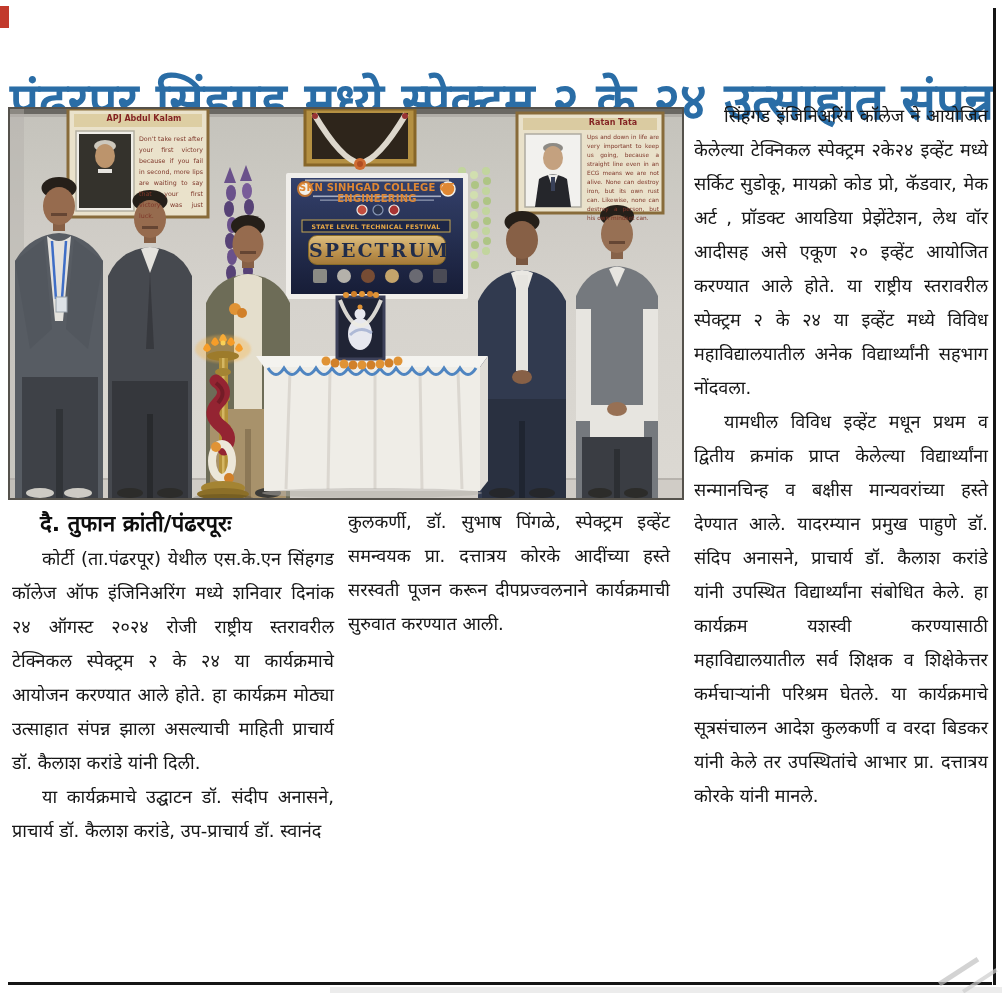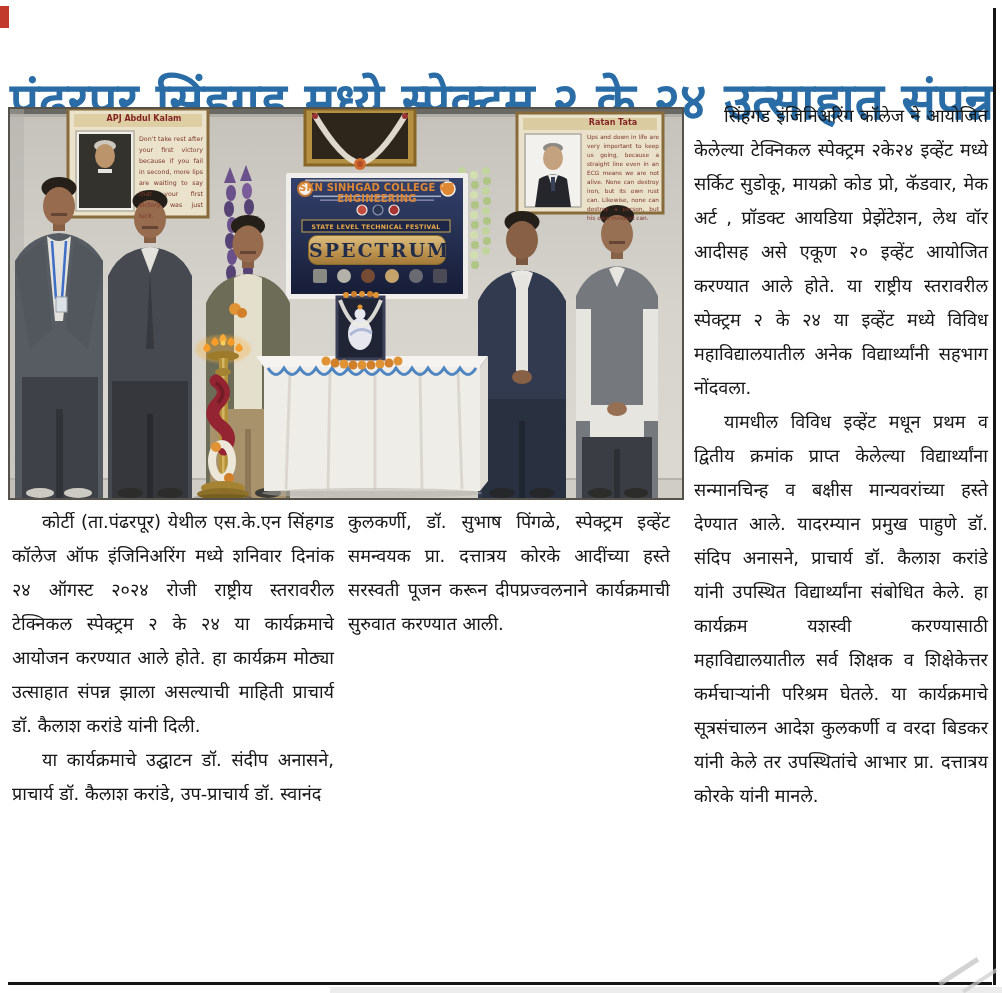--- a/index.html
+++ b/index.html
@@ -327,20 +327,21 @@
   <div class="ph-txt poster-title" style="left:536px;top:9px;width:134px;font-size:8px;">Ratan Tata</div>
   <div class="ph-txt poster-quote" style="left:577px;top:24px;width:72px;font-size:5.8px;line-height:9px;">Ups and down in life are very important to keep us going, because a straight line even in an ECG means we are not alive. None can destroy iron, but its own rust can. Likewise, none can destroy a person, but his own mindset can.</div>
 
   <div class="ph-txt banner-college" style="left:287px;top:73px;width:160px;">SKN SINHGAD COLLEGE OF ENGINEERING</div>
   <div class="ph-txt banner-festival" style="left:292px;top:113.5px;width:148px;">STATE LEVEL TECHNICAL FESTIVAL</div>
   <div class="ph-txt banner-spectrum">SPECTRUM</div>
  </div>
 </div>
 
 <div class="col col1">
+  <p class="byline">दै. तुफान क्रांती/पंढरपूरः</p>
   <p class="para">कोर्टी (ता.पंढरपूर) येथील एस.के.एन सिंहगड कॉलेज ऑफ इंजिनिअरिंग मध्ये शनिवार दिनांक २४ ऑगस्ट २०२४ रोजी राष्ट्रीय स्तरावरील टेक्निकल स्पेक्ट्रम २ के २४ या कार्यक्रमाचे आयोजन करण्यात आले होते. हा कार्यक्रम मोठ्या उत्साहात संपन्न झाला असल्याची माहिती प्राचार्य डॉ. कैलाश करांडे यांनी दिली.</p>
   <p class="para">या कार्यक्रमाचे उद्घाटन डॉ. संदीप अनासने, प्राचार्य डॉ. कैलाश करांडे, उप-प्राचार्य डॉ. स्वानंद</p>
 </div>
 
 <div class="col col2">
   <p class="para flush">कुलकर्णी, डॉ. सुभाष पिंगळे, स्पेक्ट्रम इव्हेंट समन्वयक प्रा. दत्तात्रय कोरके आदींच्या हस्ते सरस्वती पूजन करून दीपप्रज्वलनाने कार्यक्रमाची सुरुवात करण्यात आली.</p>
 </div>
 
 <div class="col col3">
   <p class="para">सिंहगड इंजिनिअरिंग कॉलेज ने आयोजित केलेल्या टेक्निकल स्पेक्ट्रम २के२४ इव्हेंट मध्ये सर्किट सुडोकू, मायक्रो कोड प्रो, कॅडवार, मेक अर्ट , प्रॉडक्ट आयडिया प्रेझेंटेशन, लेथ वॉर आदीसह असे एकूण २० इव्हेंट आयोजित करण्यात आले होते. या राष्ट्रीय स्तरावरील स्पेक्ट्रम २ के २४ या इव्हेंट मध्ये विविध महाविद्यालयातील अनेक विद्यार्थ्यांनी सहभाग नोंदवला.</p>

